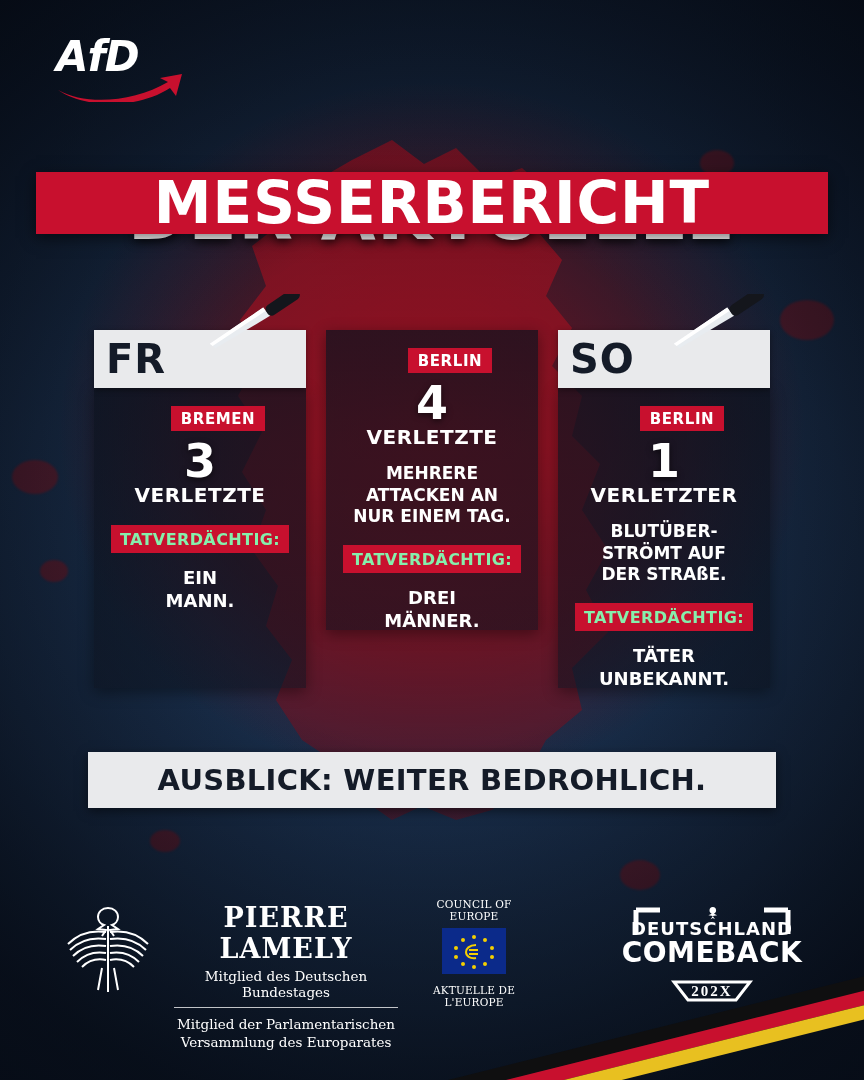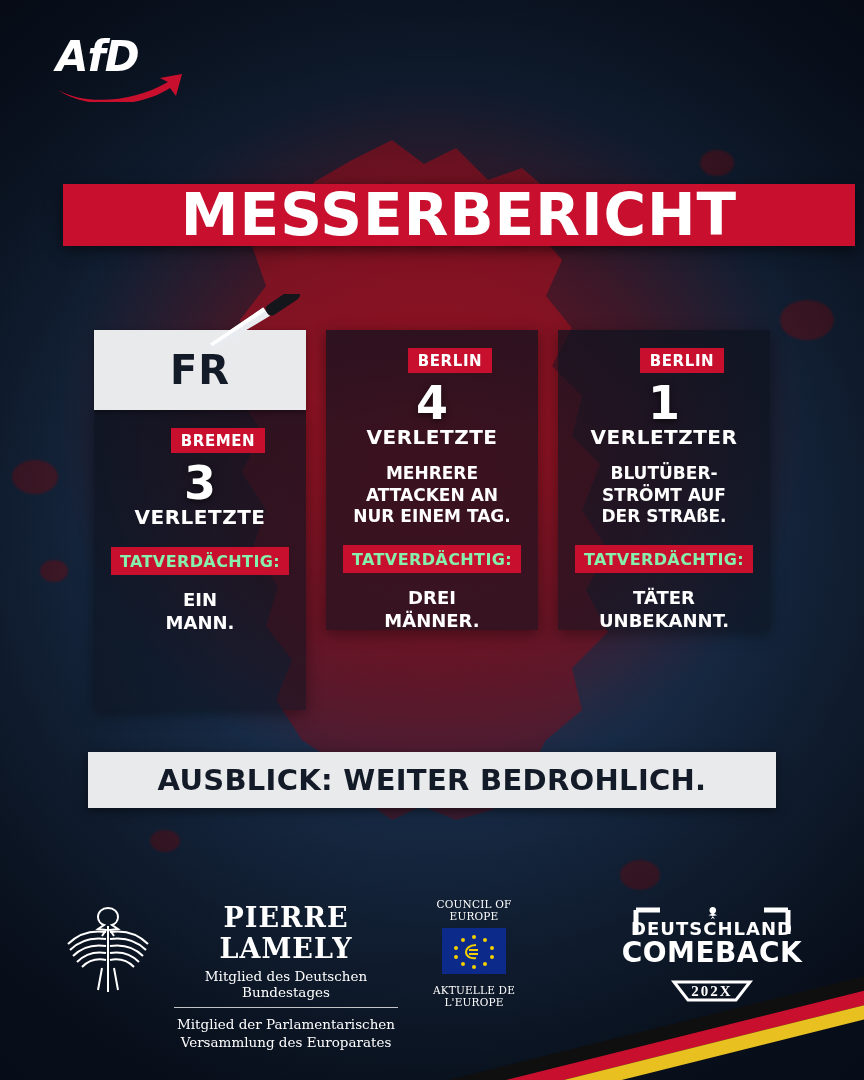--- a/index.html
+++ b/index.html
@@ -81,30 +81,29 @@
     color: #fff;
     font-family: "DejaVu Sans", sans-serif;
     font-weight: bold;
     font-size: 71px;
     letter-spacing: 1.5px;
     text-shadow: 0 3px 10px rgba(0,0,0,0.7);
     margin-top: 48px;
   }
   .headline-2-wrap {
     position: absolute;
-    top: 184px;
+    top: 172px;
     left: 36px;
     width: 792px;
     height: 62px;
     background: #c8102e;
     display: flex;
     align-items: center;
     justify-content: center;
     box-shadow: 0 4px 14px rgba(0,0,0,0.55);
-    margin-left: 27px;
   }
   .headline-2 {
     color: #fff;
     font-family: "DejaVu Sans", sans-serif;
     font-weight: bold;
     font-size: 58px;
     letter-spacing: 1px;
     line-height: 1;
     white-space: nowrap;
   }
@@ -116,27 +115,28 @@
     left: 94px;
     width: 676px;
     display: flex;
     justify-content: space-between;
   }
   .card {
     width: 212px;
     position: relative;
   }
   .card-head {
-    height: 80px;
+    height: 58px;
     background: #e9eaec;
     display: flex;
     align-items: center;
-    justify-content: center;
+    justify-content: flex-start;
     position: relative;
     box-shadow: 0 2px 6px rgba(0,0,0,0.4);
+    padding-left: 12px;
   }
   .card-head span {
     font-family: "DejaVu Sans", sans-serif;
     font-weight: bold;
     font-size: 40px;
     color: #141b28;
     letter-spacing: 1px;
   }
   .knife {
     position: absolute;
@@ -418,20 +418,30 @@
         <div class="desc">MEHRERE
 ATTACKEN AN
 NUR EINEM TAG.</div>
         <div class="suspect-tag">TATVERDÄCHTIG:</div>
         <div class="suspect">DREI
 MÄNNER.</div>
       </div>
     </div>
 
     <div class="card">
+      <div class="card-head">
+        <span>SO</span>
+        <svg class="knife" viewBox="0 0 120 60">
+          <g transform="rotate(-18 60 30)">
+            <path d="M8 34 L70 16 L74 26 L12 40 Z" fill="#e8ecf0"></path>
+            <path d="M8 34 L70 16 L71 20 L10 37 Z" fill="#ffffff"></path>
+            <rect x="72" y="16" width="38" height="12" rx="5" fill="#14161c" transform="rotate(-16 72 22)"></rect>
+          </g>
+        </svg>
+      </div>
       <div class="card-body">
         <div class="tag">BERLIN</div>
         <div class="count">1</div>
         <div class="count-label">VERLETZTER</div>
         <div class="desc">BLUTÜBER-
 STRÖMT AUF
 DER STRAßE.</div>
         <div class="suspect-tag">TATVERDÄCHTIG:</div>
         <div class="suspect">TÄTER
 UNBEKANNT.</div>

